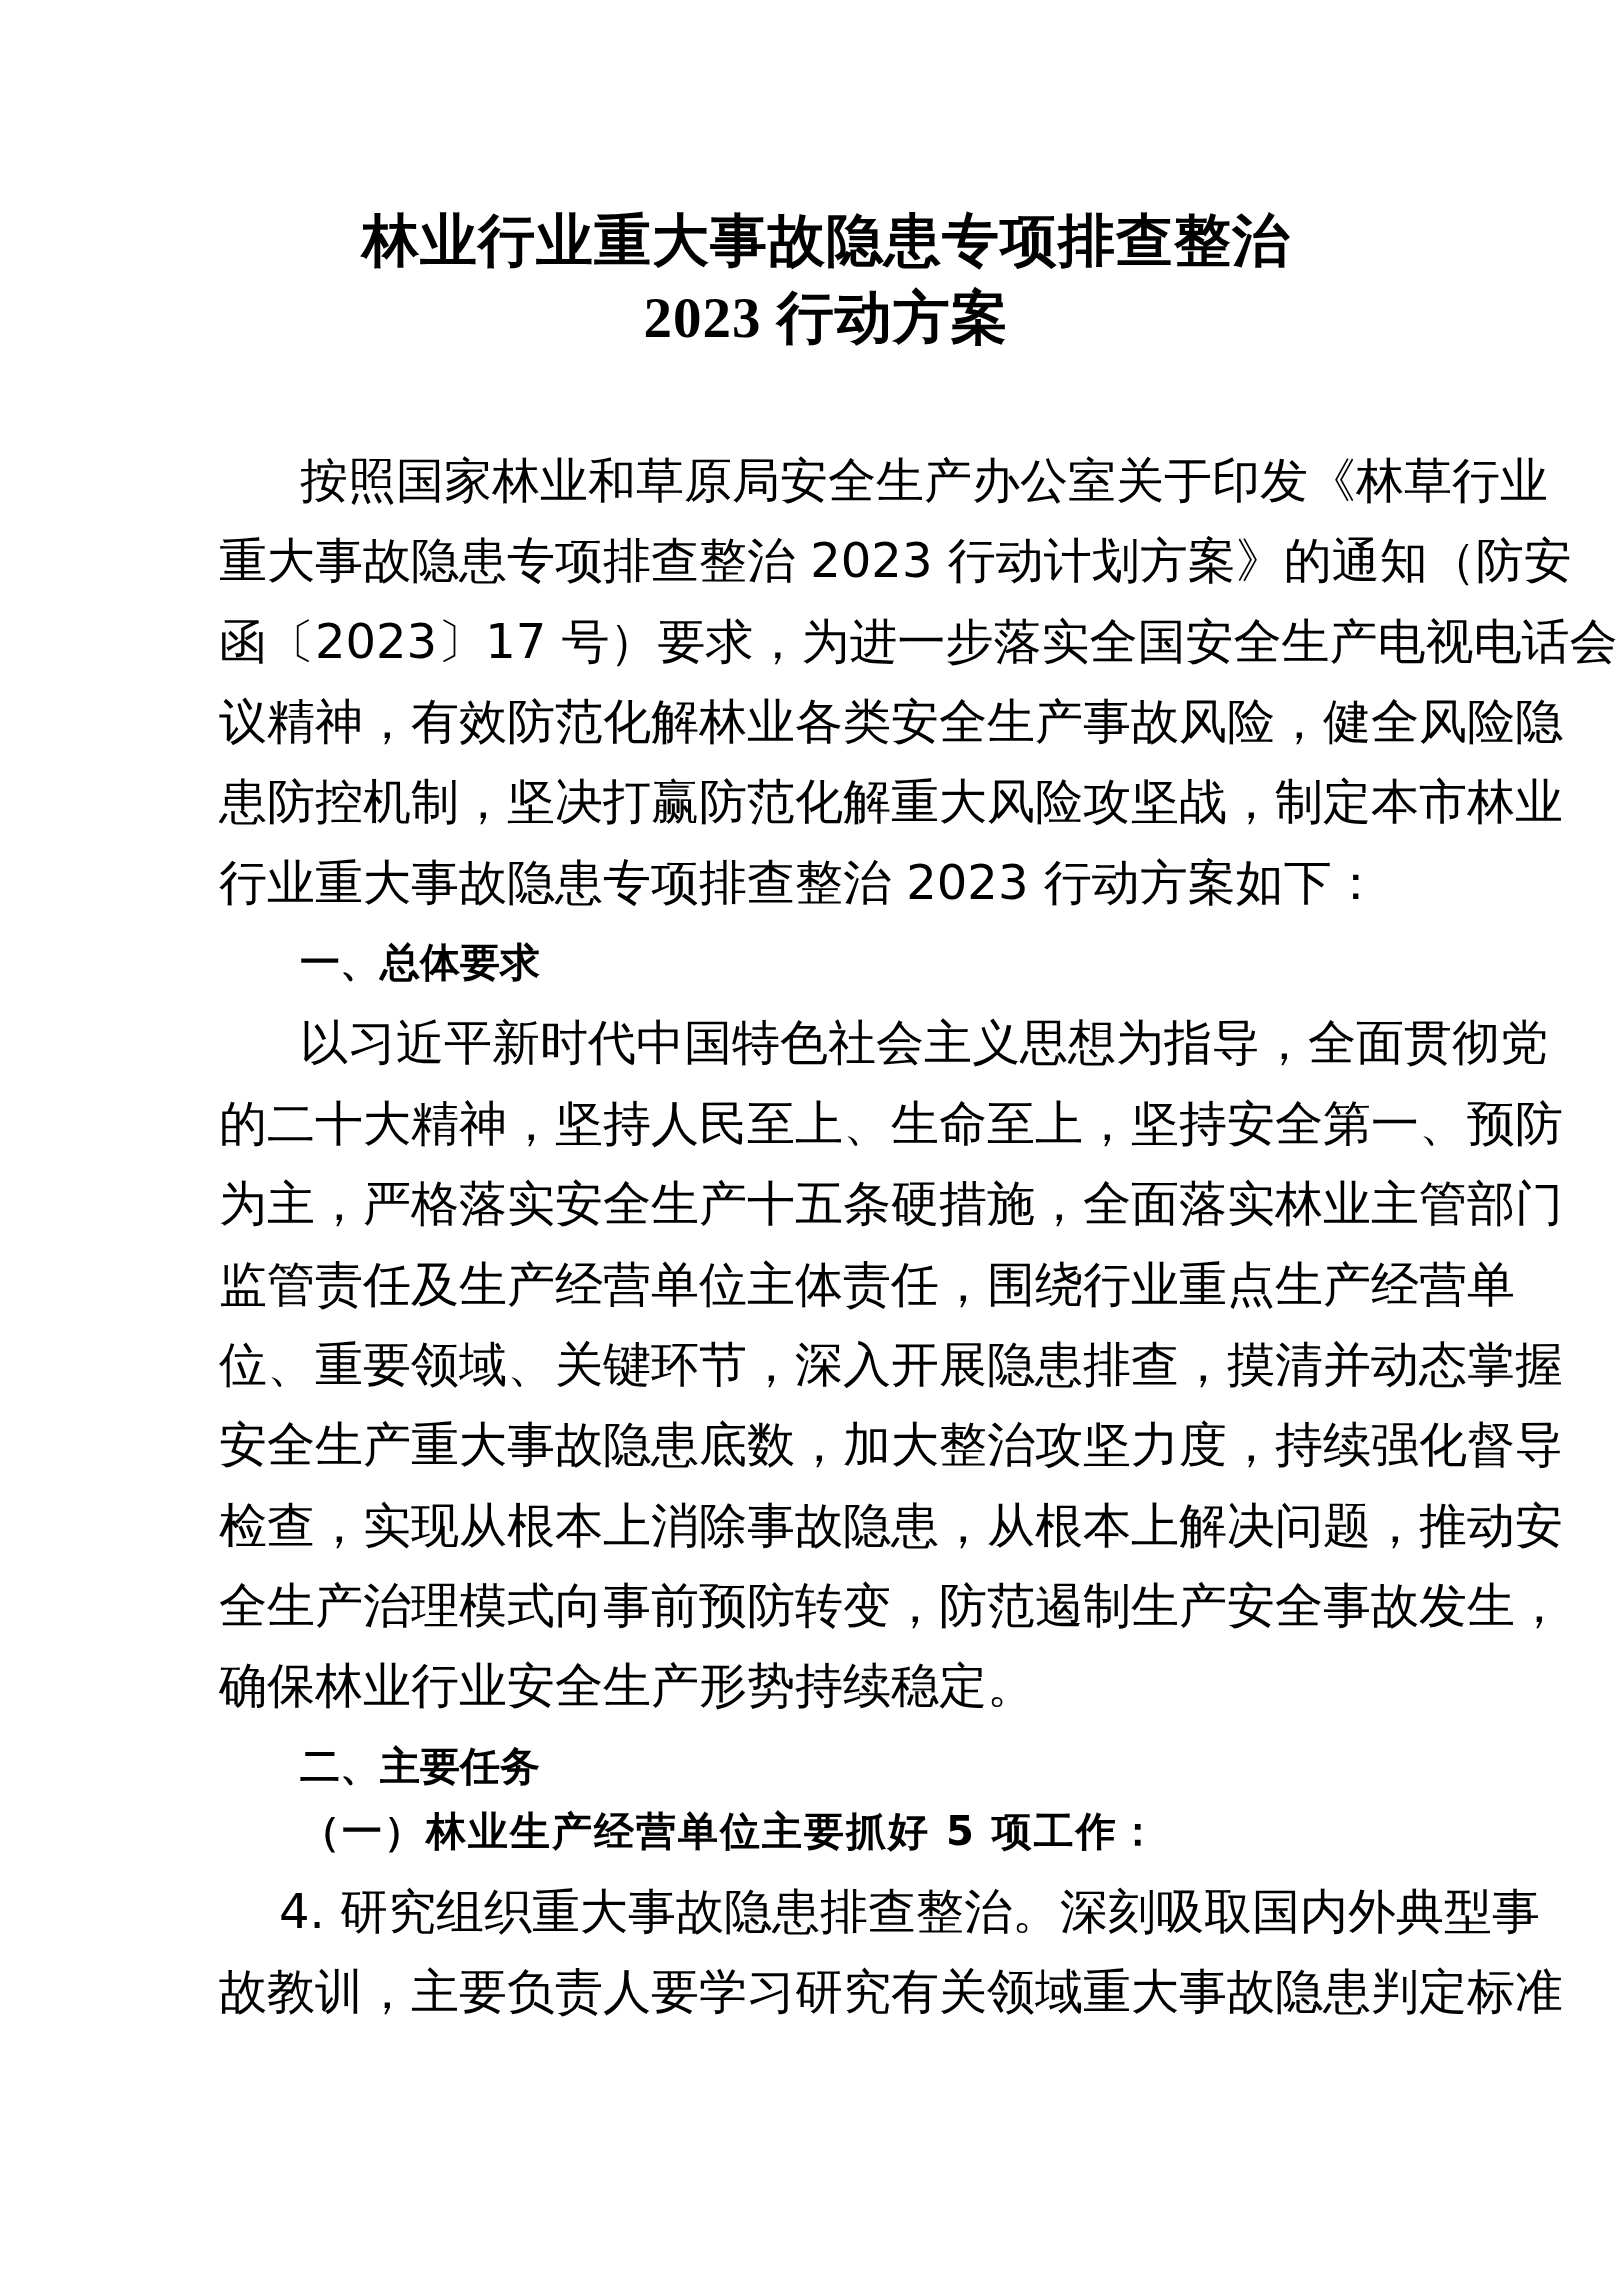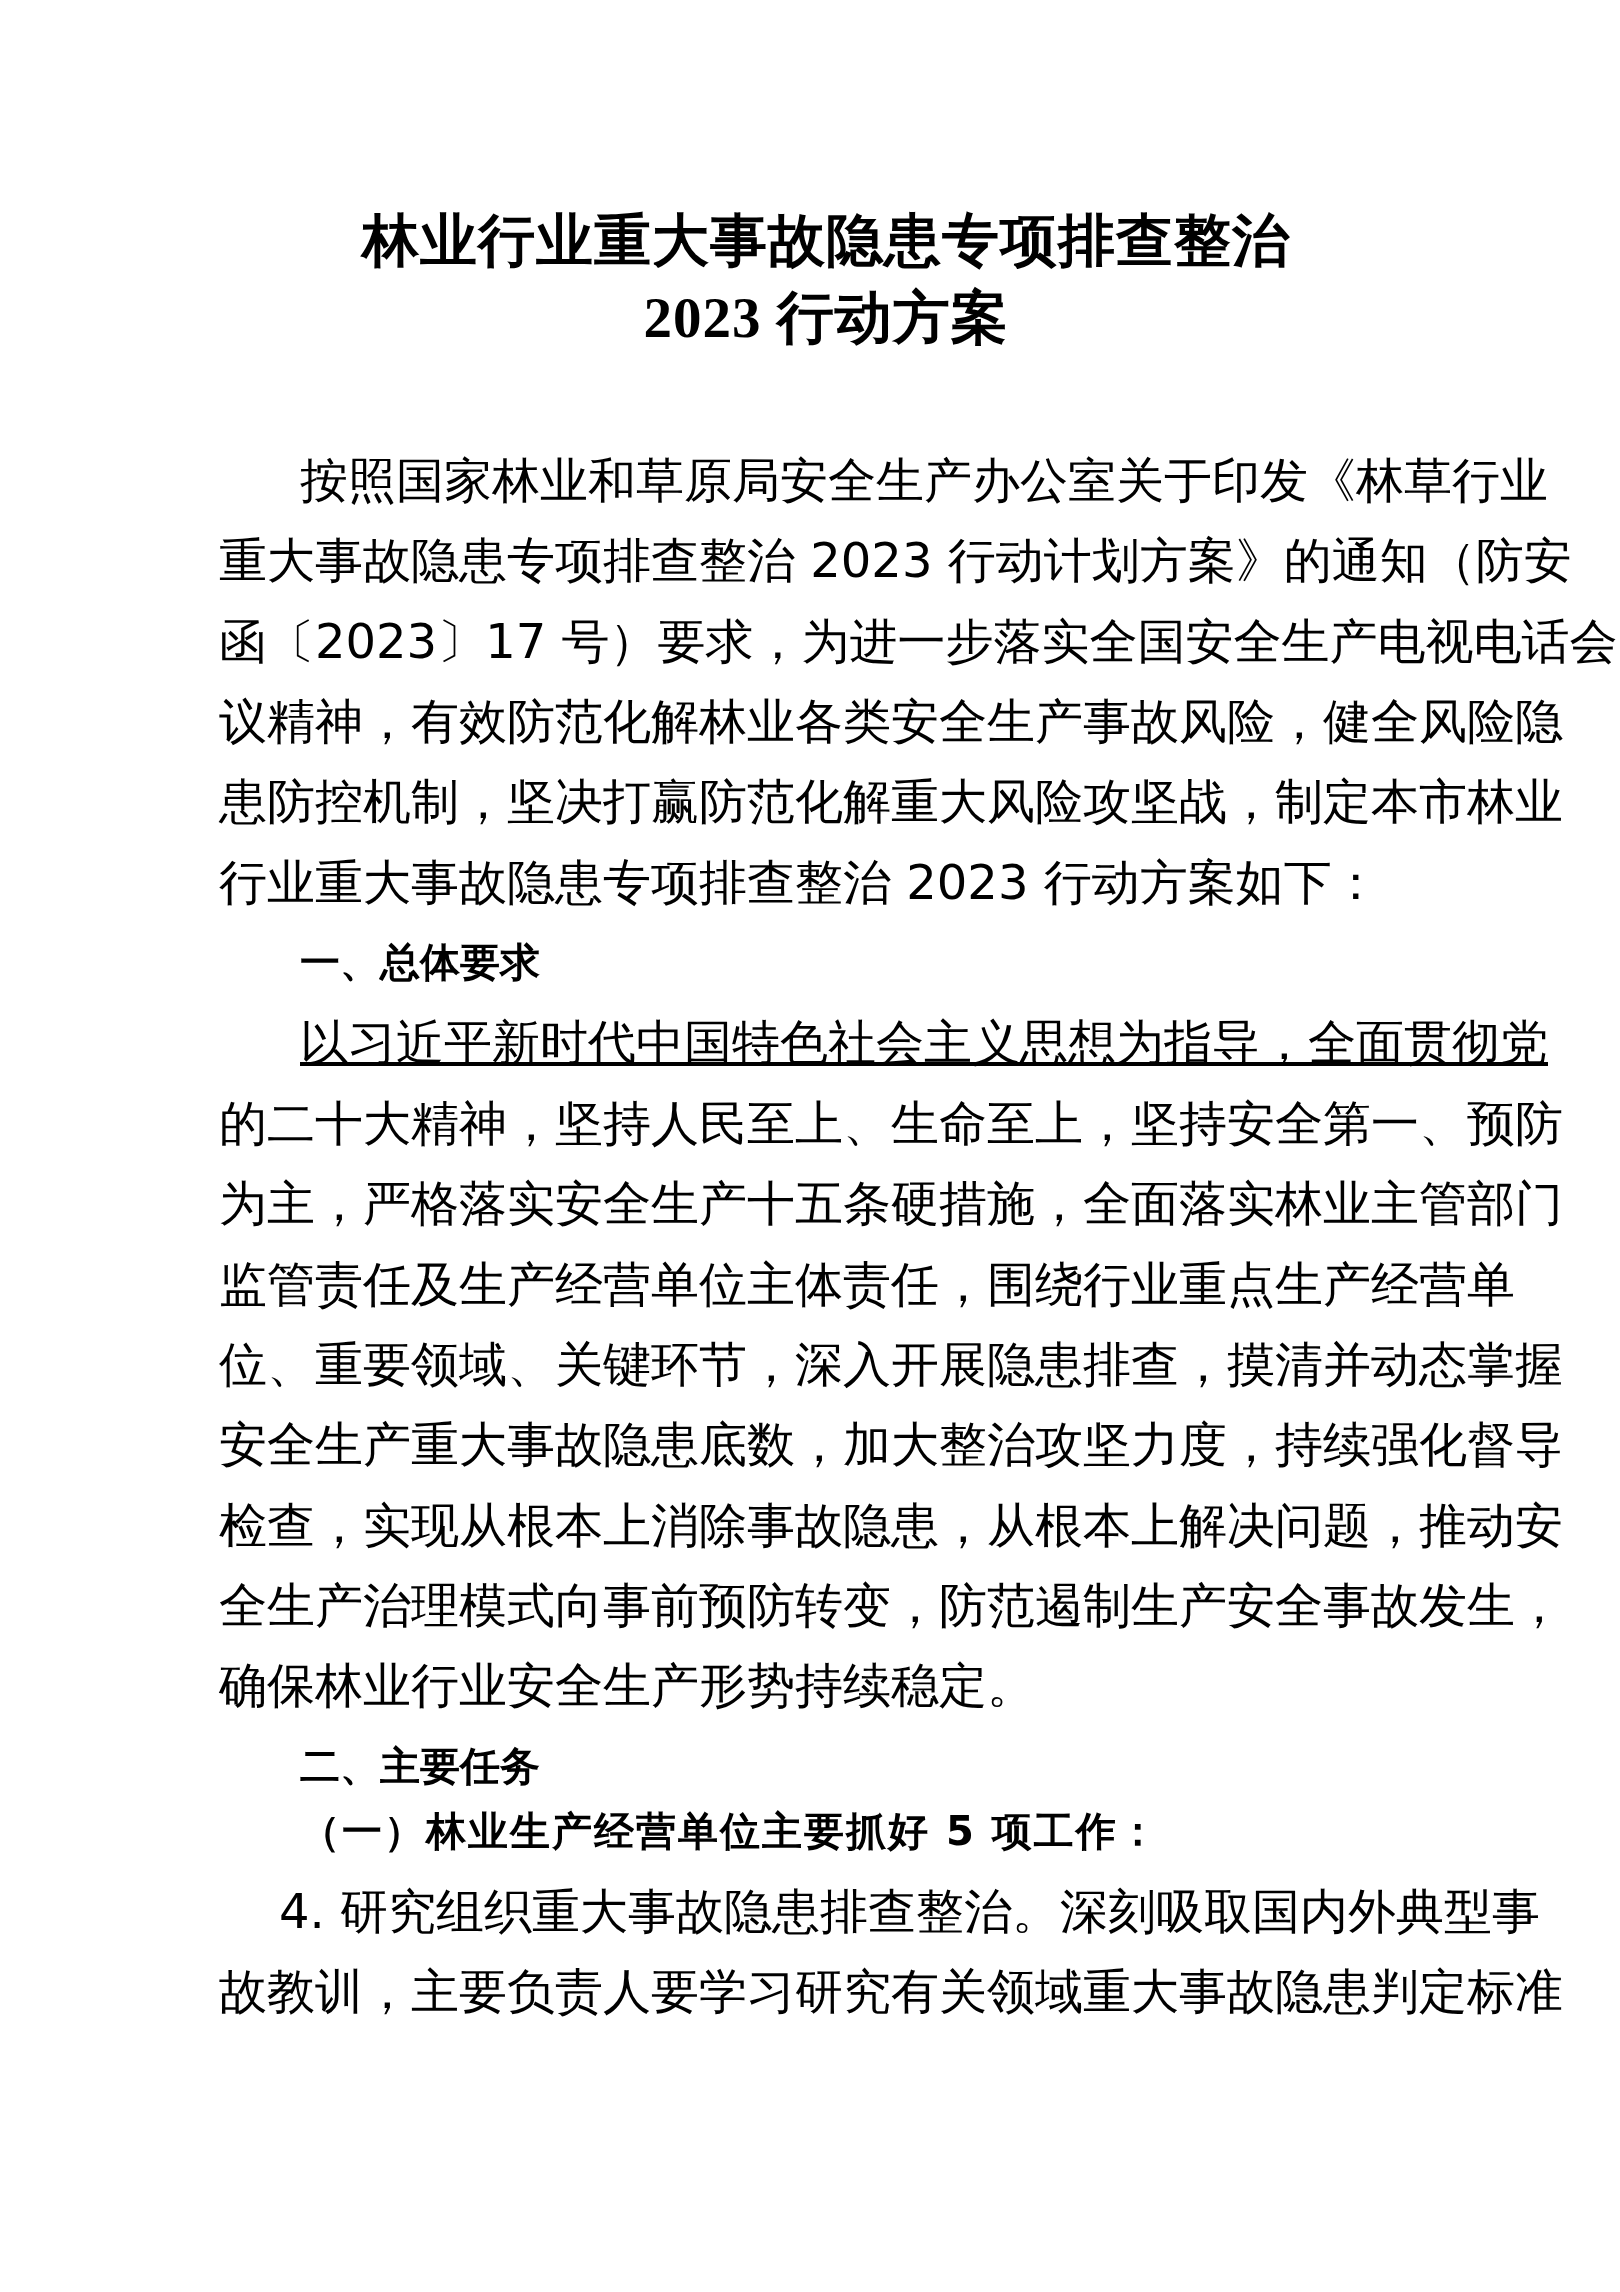--- a/index.html
+++ b/index.html
@@ -80,21 +80,21 @@
   <div class="title l2" style="top:279px;font-family:Liberation Serif, serif;">2023 行动方案</div>
 
   <div class="line indent" style="top:451px;">按照国家林业和草原局安全生产办公室关于印发《林草行业</div>
   <div class="line" style="top:531px;">重大事故隐患专项排查整治 2023 行动计划方案》的通知（防安</div>
   <div class="line" style="top:612px;">函〔2023〕17 号）要求，为进一步落实全国安全生产电视电话会</div>
   <div class="line" style="top:692px;">议精神，有效防范化解林业各类安全生产事故风险，健全风险隐</div>
   <div class="line" style="top:772px;">患防控机制，坚决打赢防范化解重大风险攻坚战，制定本市林业</div>
   <div class="line last" style="top:853px;">行业重大事故隐患专项排查整治 2023 行动方案如下：</div>
 
   <div class="heading" style="top:933px;">一、总体要求</div>
-  <div class="line indent" style="top:1013px;text-decoration:underline;">以习近平新时代中国特色社会主义思想为指导，全面贯彻党</div>
+  <div class="line indent" style="top:1013px;">以习近平新时代中国特色社会主义思想为指导，全面贯彻党</div>
   <div class="line" style="top:1094px;">的二十大精神，坚持人民至上、生命至上，坚持安全第一、预防</div>
   <div class="line" style="top:1174px;">为主，严格落实安全生产十五条硬措施，全面落实林业主管部门</div>
   <div class="line" style="top:1255px;">监管责任及生产经营单位主体责任，围绕行业重点生产经营单</div>
   <div class="line" style="top:1335px;">位、重要领域、关键环节，深入开展隐患排查，摸清并动态掌握</div>
   <div class="line" style="top:1415px;">安全生产重大事故隐患底数，加大整治攻坚力度，持续强化督导</div>
   <div class="line" style="top:1496px;">检查，实现从根本上消除事故隐患，从根本上解决问题，推动安</div>
   <div class="line" style="top:1576px;">全生产治理模式向事前预防转变，防范遏制生产安全事故发生，</div>
   <div class="line last" style="top:1656px;">确保林业行业安全生产形势持续稳定。</div>
 
   <div class="heading" style="top:1737px;">二、主要任务</div>

